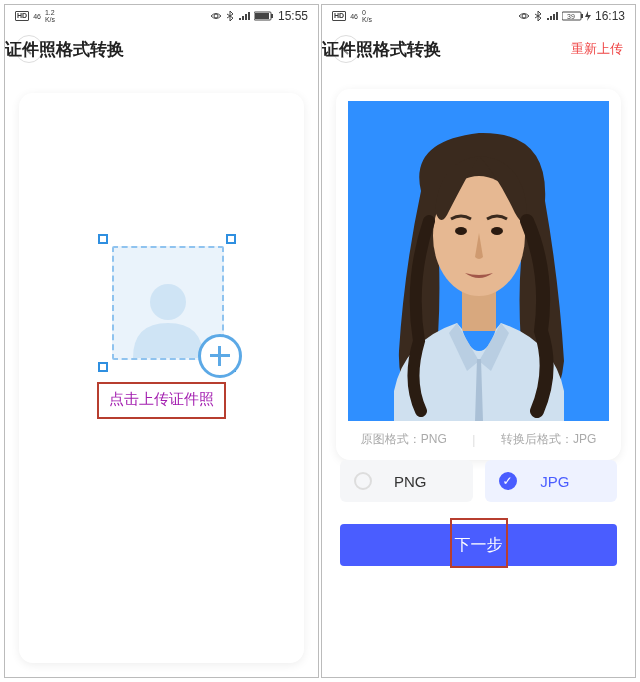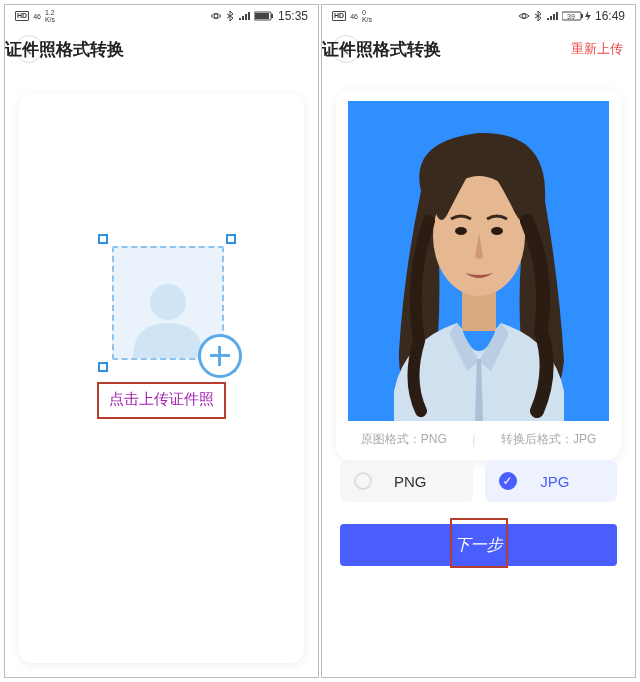--- a/index.html
+++ b/index.html
@@ -210,21 +210,20 @@
   .next-btn {
     width: 100%;
     height: 42px;
     background: #4a5dff;
     color: #fff;
     border-radius: 4px;
     font-size: 16px;
     display: flex;
     align-items: center;
     justify-content: center;
-    font-style: italic;
   }
   .next-highlight {
     position: absolute;
     left: 50%;
     transform: translateX(-50%);
     top: 16px;
     width: 58px;
     height: 50px;
     border: 2px solid #b73e2f;
     pointer-events: none;
@@ -259,21 +258,21 @@
               <path d="M1 9h2V7H1zM4 9h2V5H4zM7 9h2V3H7zM10 9h2V1h-2z" fill="#444"></path>
             </svg>
         </span>
         <span>
           <svg width="20" height="10" viewBox="0 0 20 10">
               <rect x="0" y="1" width="17" height="8" rx="1" fill="none" stroke="#444"></rect>
               <rect x="17" y="3" width="2" height="4" fill="#444"></rect>
               <rect x="1" y="2" width="14" height="6" fill="#444"></rect>
             </svg>
         </span>
-        <span class="time">15:35</span>
+        <span class="time">15:55</span>
       </div>
     </div>
     <div class="titlebar">
       <div class="back-btn">
         <svg width="10" height="12" viewBox="0 0 10 12">
             <path d="M7 1 L2 6 L7 11" fill="none" stroke="#888" stroke-width="2"></path>
           </svg>
       </div>
       <div class="title">证件照格式转换</div>
     </div>
@@ -323,21 +322,21 @@
         <span style="display:flex;align-items:center;gap:1px">
           <svg width="22" height="10" viewBox="0 0 22 10">
               <rect x="0" y="1" width="19" height="8" rx="1" fill="none" stroke="#444"></rect>
               <rect x="19" y="3" width="2" height="4" fill="#444"></rect>
               <text x="9" y="8" font-size="7" text-anchor="middle" fill="#444">39</text>
             </svg>
           <svg width="6" height="10" viewBox="0 0 6 10">
               <path d="M3 0 L0 6 L3 6 L2 10 L6 4 L3 4 Z" fill="#444"></path>
             </svg>
         </span>
-        <span class="time">16:49</span>
+        <span class="time">16:13</span>
       </div>
     </div>
     <div class="titlebar">
       <div class="back-btn">
         <svg width="10" height="12" viewBox="0 0 10 12">
             <path d="M7 1 L2 6 L7 11" fill="none" stroke="#888" stroke-width="2"></path>
           </svg>
       </div>
       <div class="title">证件照格式转换</div>
       <div class="reupload">重新上传</div>

